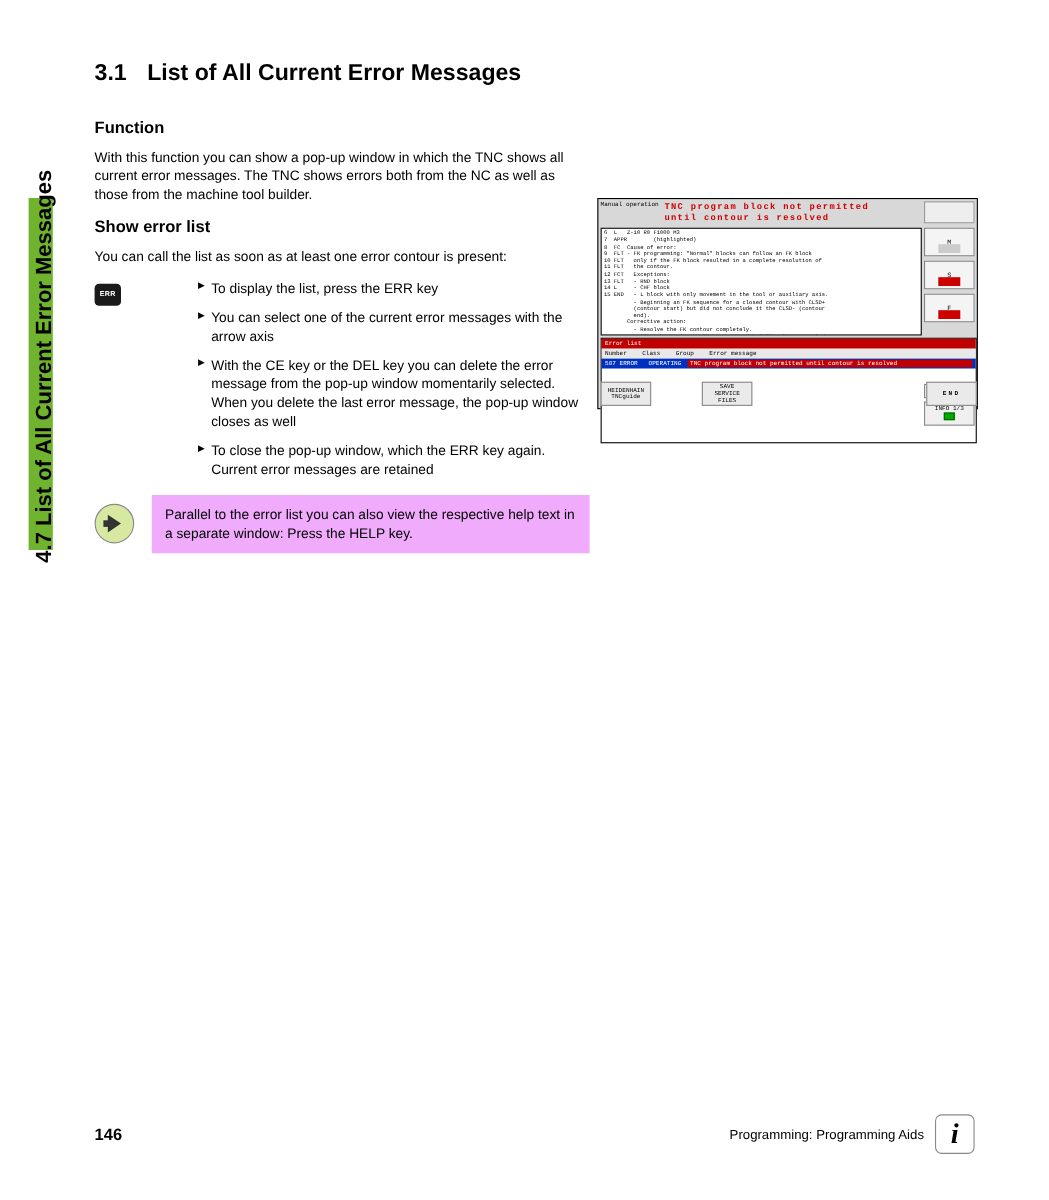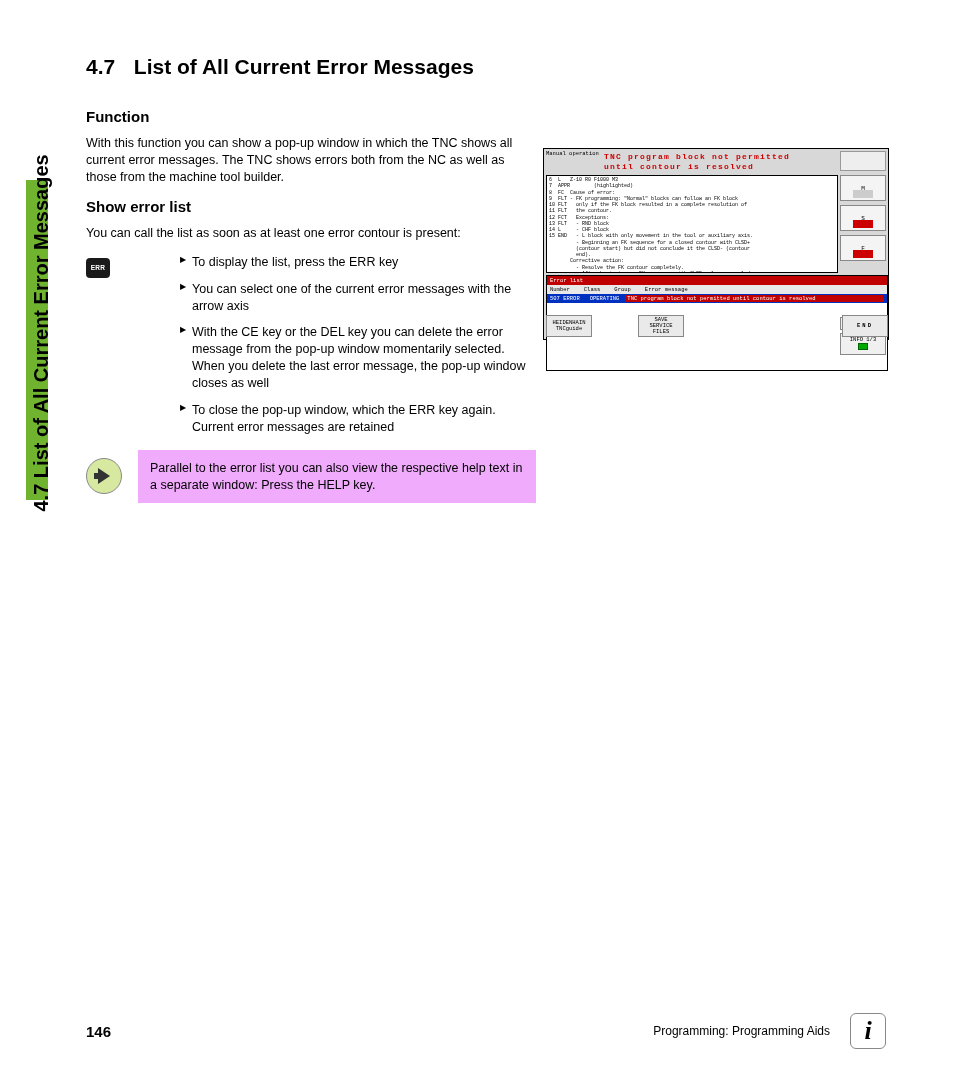--- a/index.html
+++ b/index.html
@@ -133,21 +133,21 @@
     background: #f0abfc;
     padding: 10px 12px;
     font-size: 12.5px;
     line-height: 1.35;
   }
 
   
   .figure {
     position: absolute;
     left: 543px;
-    top: 148px;
+    top: 180px;
     width: 346px;
     height: 192px;
     background: #d8d8d8;
     border: 1px solid #000;
     font-family: "Courier New", monospace;
   }
   .fig-topbar {
     position: absolute; left:0; top:0; width:100%; height:24px;
   }
   .fig-mode {
@@ -220,39 +220,39 @@
     position: absolute;
     left: 86px;
     bottom: 42px;
     width: 800px;
     display: flex;
     justify-content: space-between;
     align-items: center;
     font-size: 12px;
   }
   .footer .pnum { font-weight: bold; font-size: 15px;}
-  .footer .right { display:flex; align-items:center; gap:20px;justify-content:center;}
+  .footer .right { display:flex; align-items:center; gap:10px;justify-content:center;}
   .info-badge {
     width: 36px; height: 36px; border: 1px solid #888; border-radius: 6px;
     display:flex; align-items:center; justify-content:center;
     font-family: Georgia, 'Times New Roman', serif;
     font-weight: bold; font-size: 26px; font-style: italic;
   }
 </style>
 </head>
 <body>
 
 <div class="side-tab">
   <div class="side-tab-green"></div>
   <div class="side-tab-text">4.7 List of All Current Error Messages</div>
 </div>
 
 <div class="content">
   <h1 class="title">
-    <span class="num">4.7</span>
+    <span class="num">3.1</span>
     <span class="txt">List of All Current Error Messages</span>
   </h1>
 
   <h2 class="sub">Function</h2>
   <p class="body">With this function you can show a pop-up window in which the TNC shows all current error messages. The TNC shows errors both from the NC as well as those from the machine tool builder.</p>
 
   <h2 class="sub">Show error list</h2>
   <p class="body">You can call the list as soon as at least one error contour is present:</p>
 
   <div class="instr-block">

